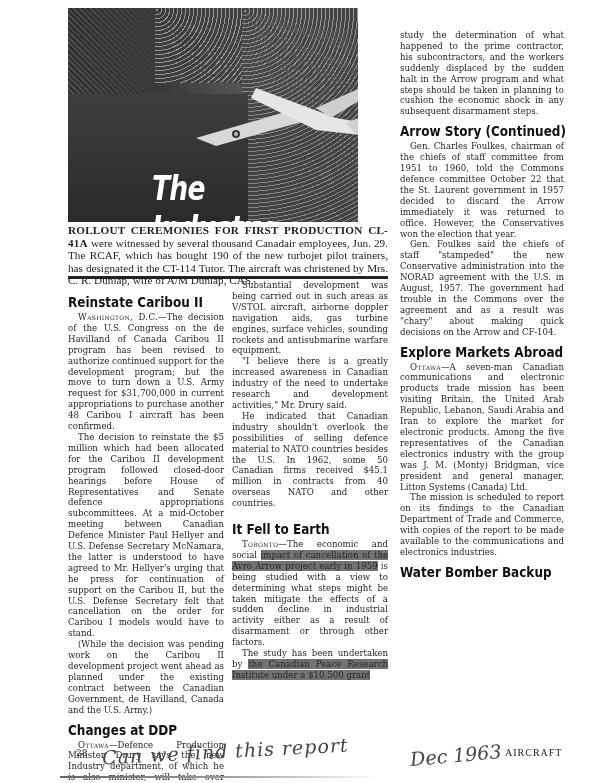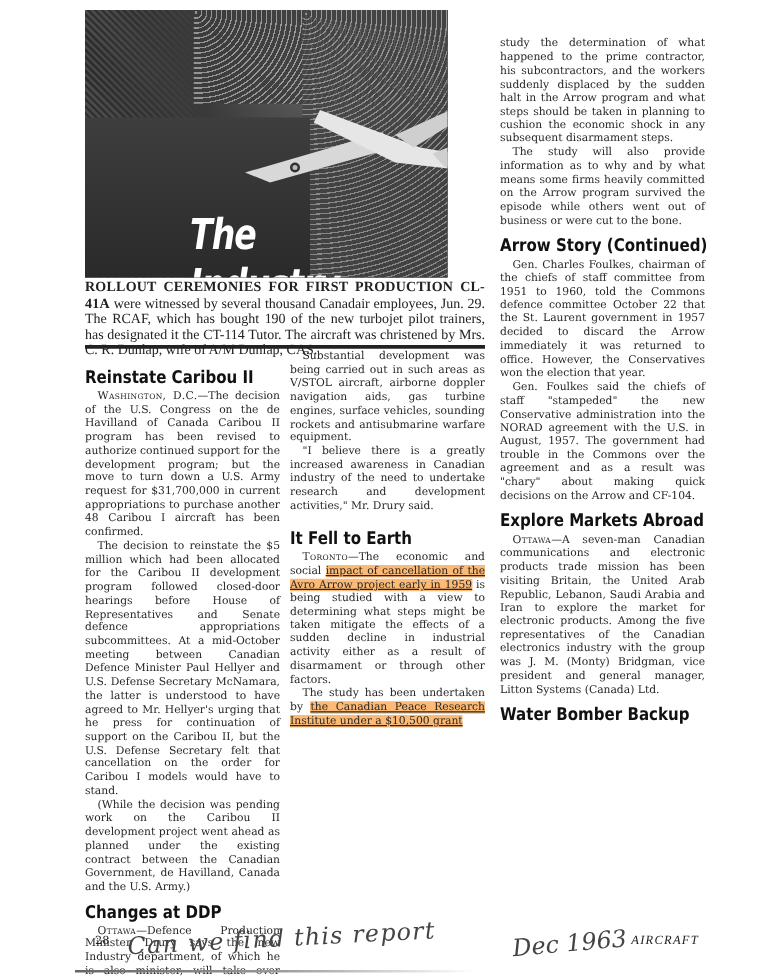--- a/index.html
+++ b/index.html
@@ -25,32 +25,32 @@
   .caption b { font-weight:bold; letter-spacing:.2px; }
   .rule { position:absolute; left:68px; top:276px; width:320px; height:3px; background:#222; }
   .col { position:absolute; font-family:"DejaVu Serif", serif; font-size:8.6px; line-height:10.9px;
          text-align:justify; color:#262626; }
   .col p { margin:0; text-indent:10px; }
   .col p.noind { text-indent:0; }
   .col h2 { margin:6px 0 2px 0; font-family:"DejaVu Sans", sans-serif; font-weight:bold;
             font-size:14px; line-height:16px; color:#111; transform:scaleX(.86); transform-origin:left;
             white-space:nowrap; }
   .dateline { font-variant:small-caps; letter-spacing:.3px; }
-  .hl { background:#fdba74;text-decoration:underline; }
+  .hl { background:#737373; }
   .c1 { left:68px; top:288px; width:156px; }
   .c2 { left:232px; top:280px; width:156px; }
   .c3 { left:400px; top:30px; width:164px; }
   .folio { position:absolute; left:76px; top:748px; font-family:"DejaVu Serif", serif;
            font-weight:normal; font-size:9px; }
   .hand { position:absolute; font-family:"DejaVu Serif", serif; font-style:italic;
           color:#444; font-size:19px; }
   .hand1 { left:102px; top:740px; letter-spacing:1px; transform:rotate(-3deg); }
   .hand2 { left:410px; top:744px; transform:rotate(-5deg); }
   .mag { position:absolute; left:505px; top:747px; font-family:"Liberation Serif", serif;
-         font-style:italic; font-size:10px; letter-spacing:1px; }
+         font-size:10px; letter-spacing:1px; }
   .botline { position:absolute; left:60px; top:776px; width:320px; height:2px;
              background:linear-gradient(90deg,#666,#999,transparent); }
 </style>
 </head>
 <body>
 
 <div class="photo">
   <div class="crowd-t"></div>
   <div class="crowd-r"></div>
   <div class="floor"></div>
@@ -76,34 +76,35 @@
   <p>The decision to reinstate the $5 million which had been allocated for the Caribou II development program followed closed-door hearings before House of Representatives and Senate defence appropriations subcommittees. At a mid-October meeting between Canadian Defence Minister Paul Hellyer and U.S. Defense Secretary McNamara, the latter is understood to have agreed to Mr. Hellyer's urging that he press for continuation of support on the Caribou II, but the U.S. Defense Secretary felt that cancellation on the order for Caribou I models would have to stand.</p>
   <p>(While the decision was pending work on the Caribou II development project went ahead as planned under the existing contract between the Canadian Government, de Havilland, Canada and the U.S. Army.)</p>
   <h2>Changes at DDP</h2>
   <p><span class="dateline">Ottawa</span><span>—Defence Production Minister Drury says the new Industry department, of which he is also minister, will take over DDP's role of fostering the economic health of the defence industry.</span></p>
 
 </div>
 
 <div class="col c2">
   <p>Substantial development was being carried out in such areas as V/STOL aircraft, airborne doppler navigation aids, gas turbine engines, surface vehicles, sounding rockets and antisubmarine warfare equipment.</p>
   <p>"I believe there is a greatly increased awareness in Canadian industry of the need to undertake research and development activities," Mr. Drury said.</p>
+  <p>He indicated that Canadian industry shouldn't overlook the possibilities of selling defence material to NATO countries besides the U.S. In 1962, some 50 Canadian firms received $45.1 million in contracts from 40 overseas NATO and other countries.</p>
   <h2 style="margin-top:12px">It Fell to Earth</h2>
   <p><span class="dateline">Toronto</span><span>—The economic and social </span><span class="hl">impact of cancellation of the Avro Arrow project early in 1959</span><span> is being studied with a view to determining what steps might be taken mitigate the effects of a sudden decline in industrial activity either as a result of disarmament or through other factors.</span></p>
   <p><span>The study has been undertaken by </span><span class="hl">the Canadian Peace Research Institute under a $10,500 grant</span></p>
 
 </div>
 
 <div class="col c3">
   <p class="noind">study the determination of what happened to the prime contractor, his subcontractors, and the workers suddenly displaced by the sudden halt in the Arrow program and what steps should be taken in planning to cushion the economic shock in any subsequent disarmament steps.</p>
-  <p>The study will also provide information as to why and by what means some firms heavily committed on the Arrow program survived the episode while others went out of business or were cut to the bone.</p>
   <h2>Arrow Story (Continued)</h2>
   <p>Gen. Charles Foulkes, chairman of the chiefs of staff committee from 1951 to 1960, told the Commons defence committee October 22 that the St. Laurent government in 1957 decided to discard the Arrow immediately it was returned to office. However, the Conservatives won the election that year.</p>
   <p>Gen. Foulkes said the chiefs of staff "stampeded" the new Conservative administration into the NORAD agreement with the U.S. in August, 1957. The government had trouble in the Commons over the agreement and as a result was "chary" about making quick decisions on the Arrow and CF-104.</p>
   <h2>Explore Markets Abroad</h2>
   <p><span class="dateline">Ottawa</span><span>—A seven-man Canadian communications and electronic products trade mission has been visiting Britain, the United Arab Republic, Lebanon, Saudi Arabia and Iran to explore the market for electronic products. Among the five representatives of the Canadian electronics industry with the group was J. M. (Monty) Bridgman, vice president and general manager, Litton Systems (Canada) Ltd.</span></p>
+  <p>The mission is scheduled to report on its findings to the Canadian Department of Trade and Commerce, with copies of the report to be made available to the communications and electronics industries.</p>
   <h2>Water Bomber Backup</h2>
 
 </div>
 
 <div class="folio">28</div>
 <div class="hand hand1">Can we find this report</div>
 <div class="hand hand2">Dec 1963</div>
 <div class="mag">AIRCRAFT</div>
 <div class="botline"></div>
 

